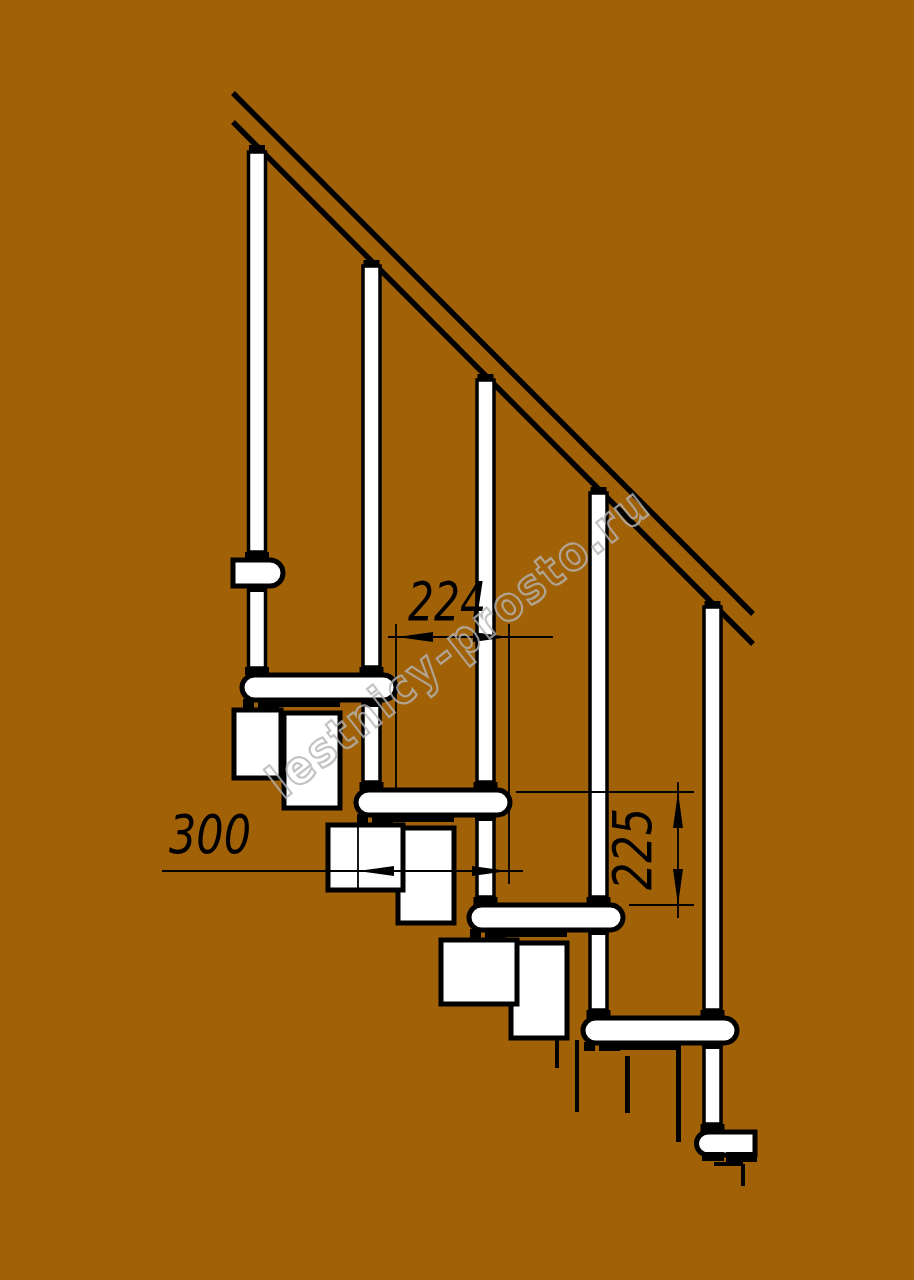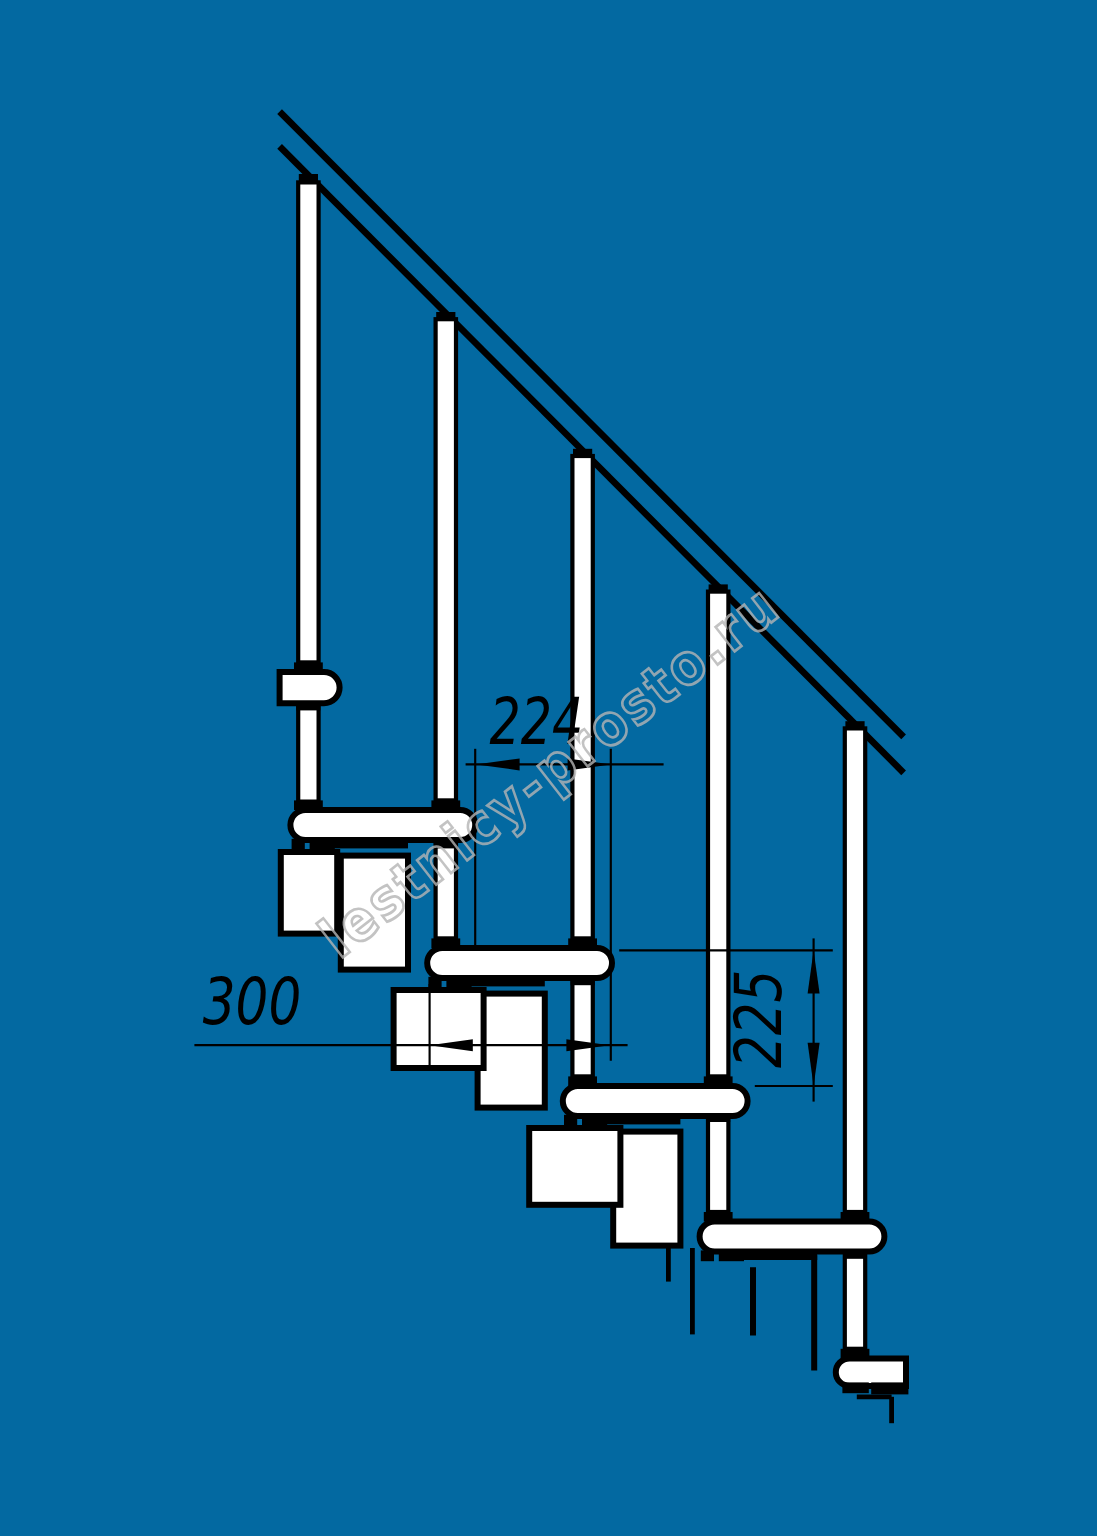--- a/index.html
+++ b/index.html
@@ -4,21 +4,21 @@
 <style>
   html, body {
     margin: 0;
     padding: 0;
     background: #ffffff;
   }
   .canvas {
     position: relative;
     width: 914px;
     height: 1280px;
-    background: #0369a1;
+    background: #a16207;
     overflow: hidden;
   }
   svg { display: block; }
   .outline   { fill: #ffffff; stroke: #000000; stroke-width: 5; }
   .outline-t { fill: none;    stroke: #000000; stroke-width: 5; }
   .rodline   { fill: #ffffff; stroke: #000000; stroke-width: 3.5; }
   .railline  { stroke: #000000; stroke-width: 5.5; fill: none; }
   .blackfill { fill: #000000; stroke: none; }
   .thinline  { stroke: #000000; stroke-width: 1.8; fill: none; }
   .midline   { stroke: #000000; stroke-width: 4; fill: none; }

